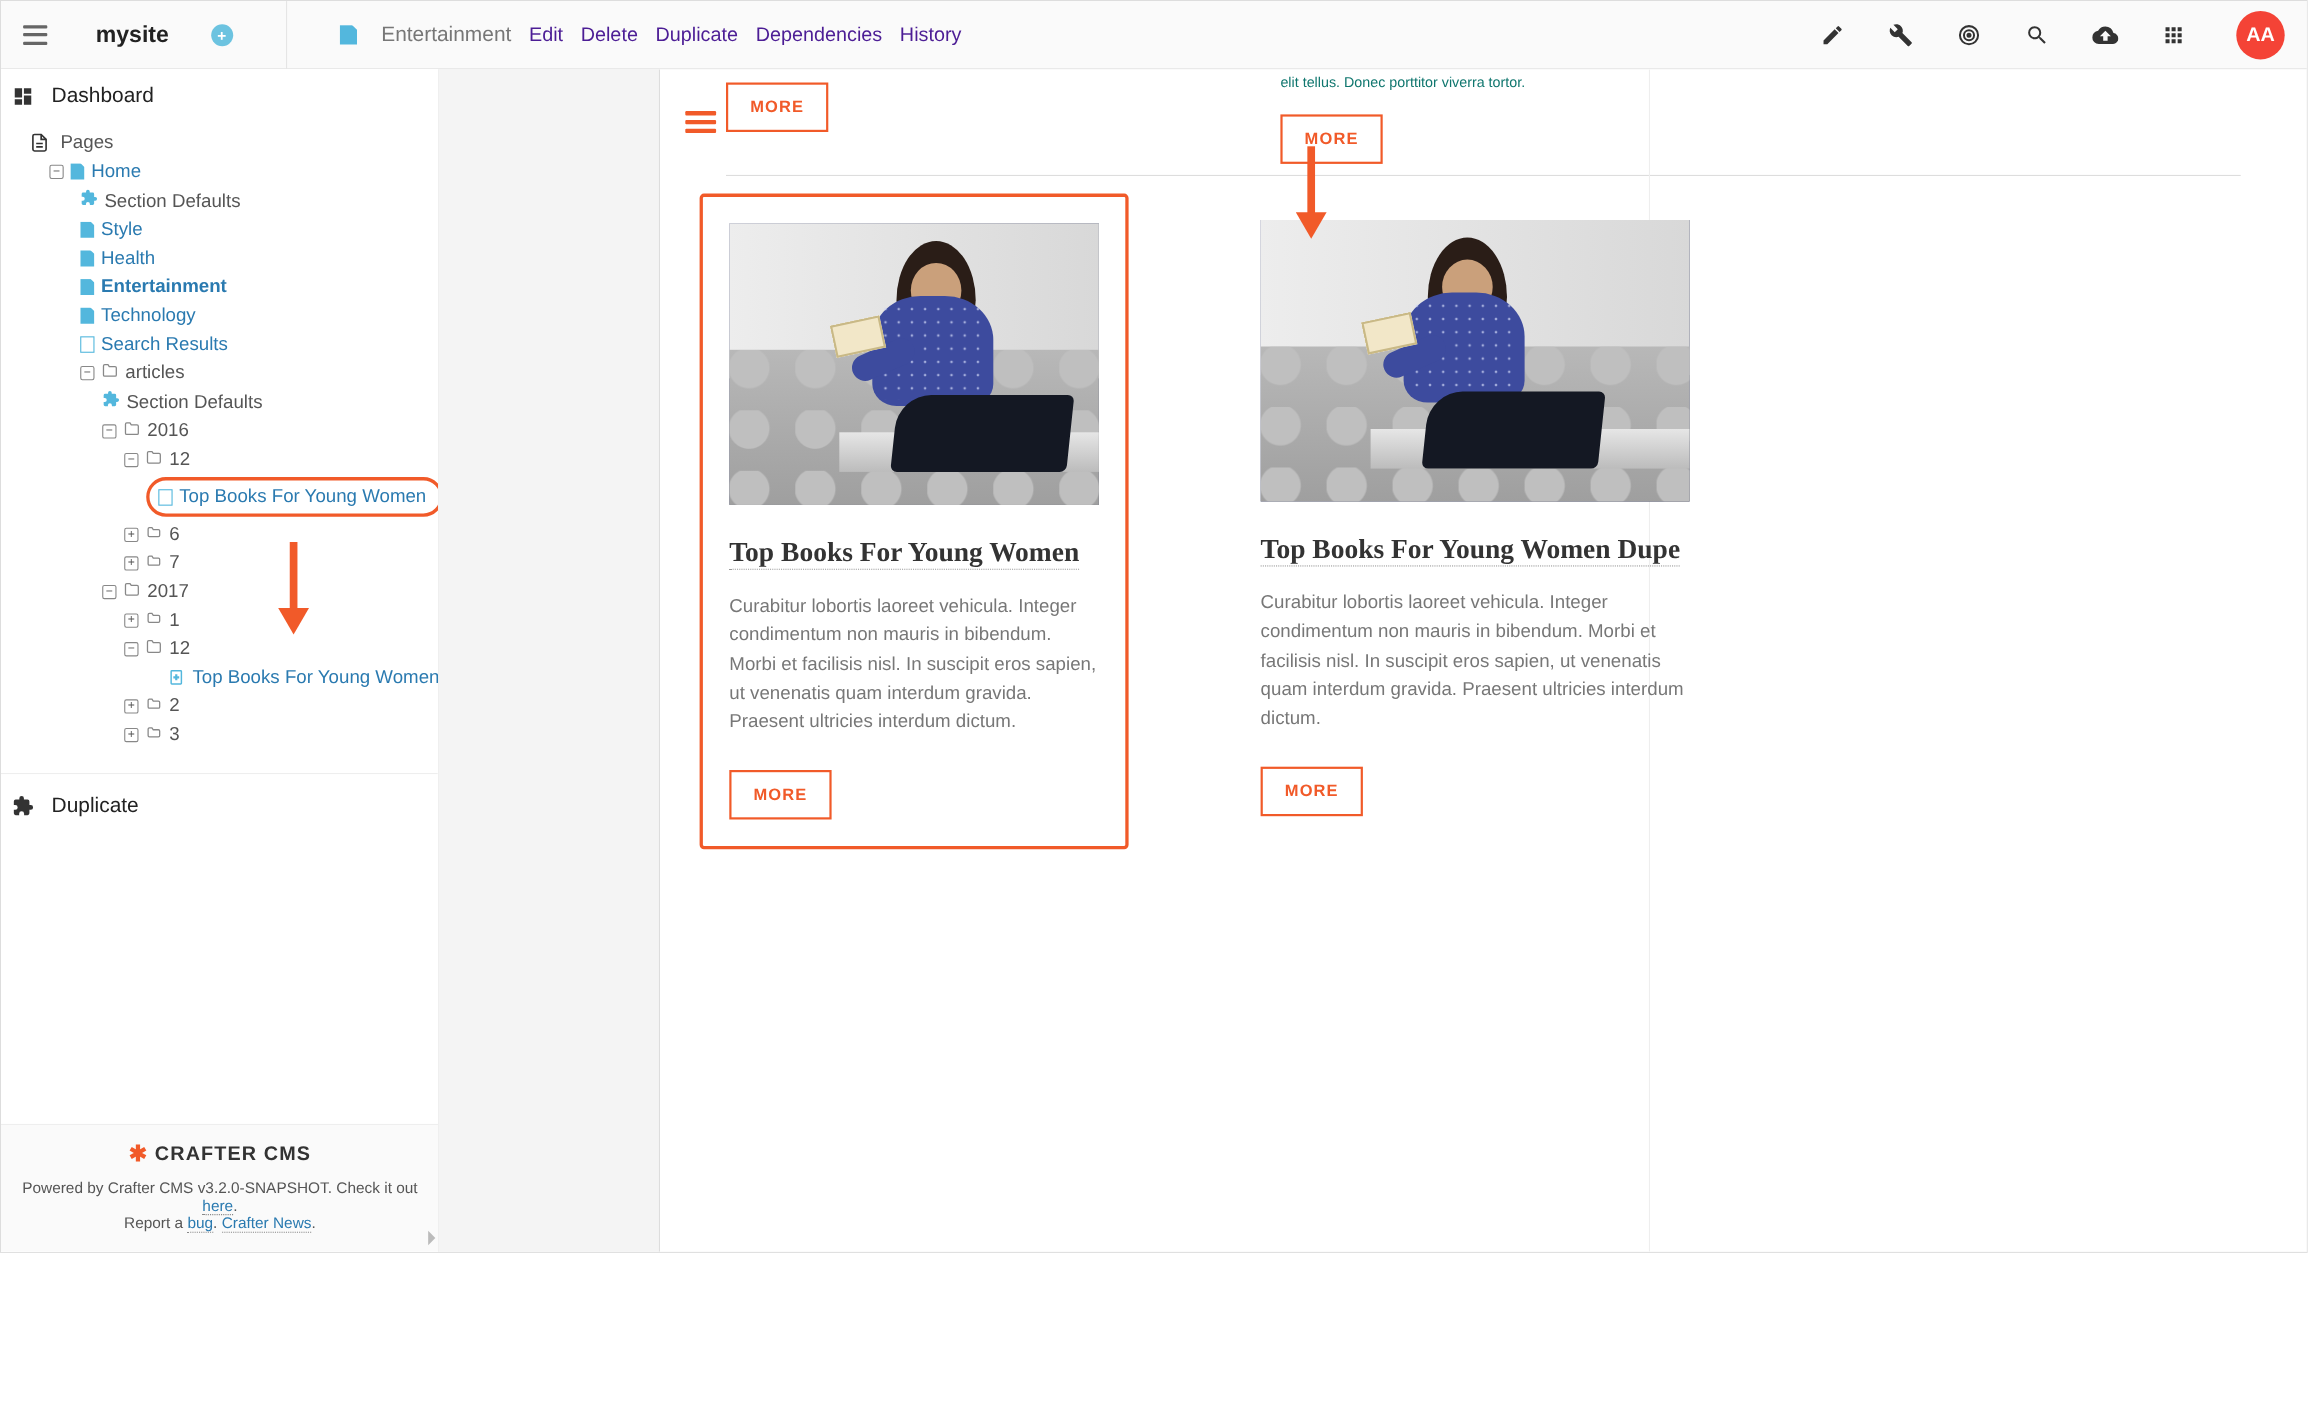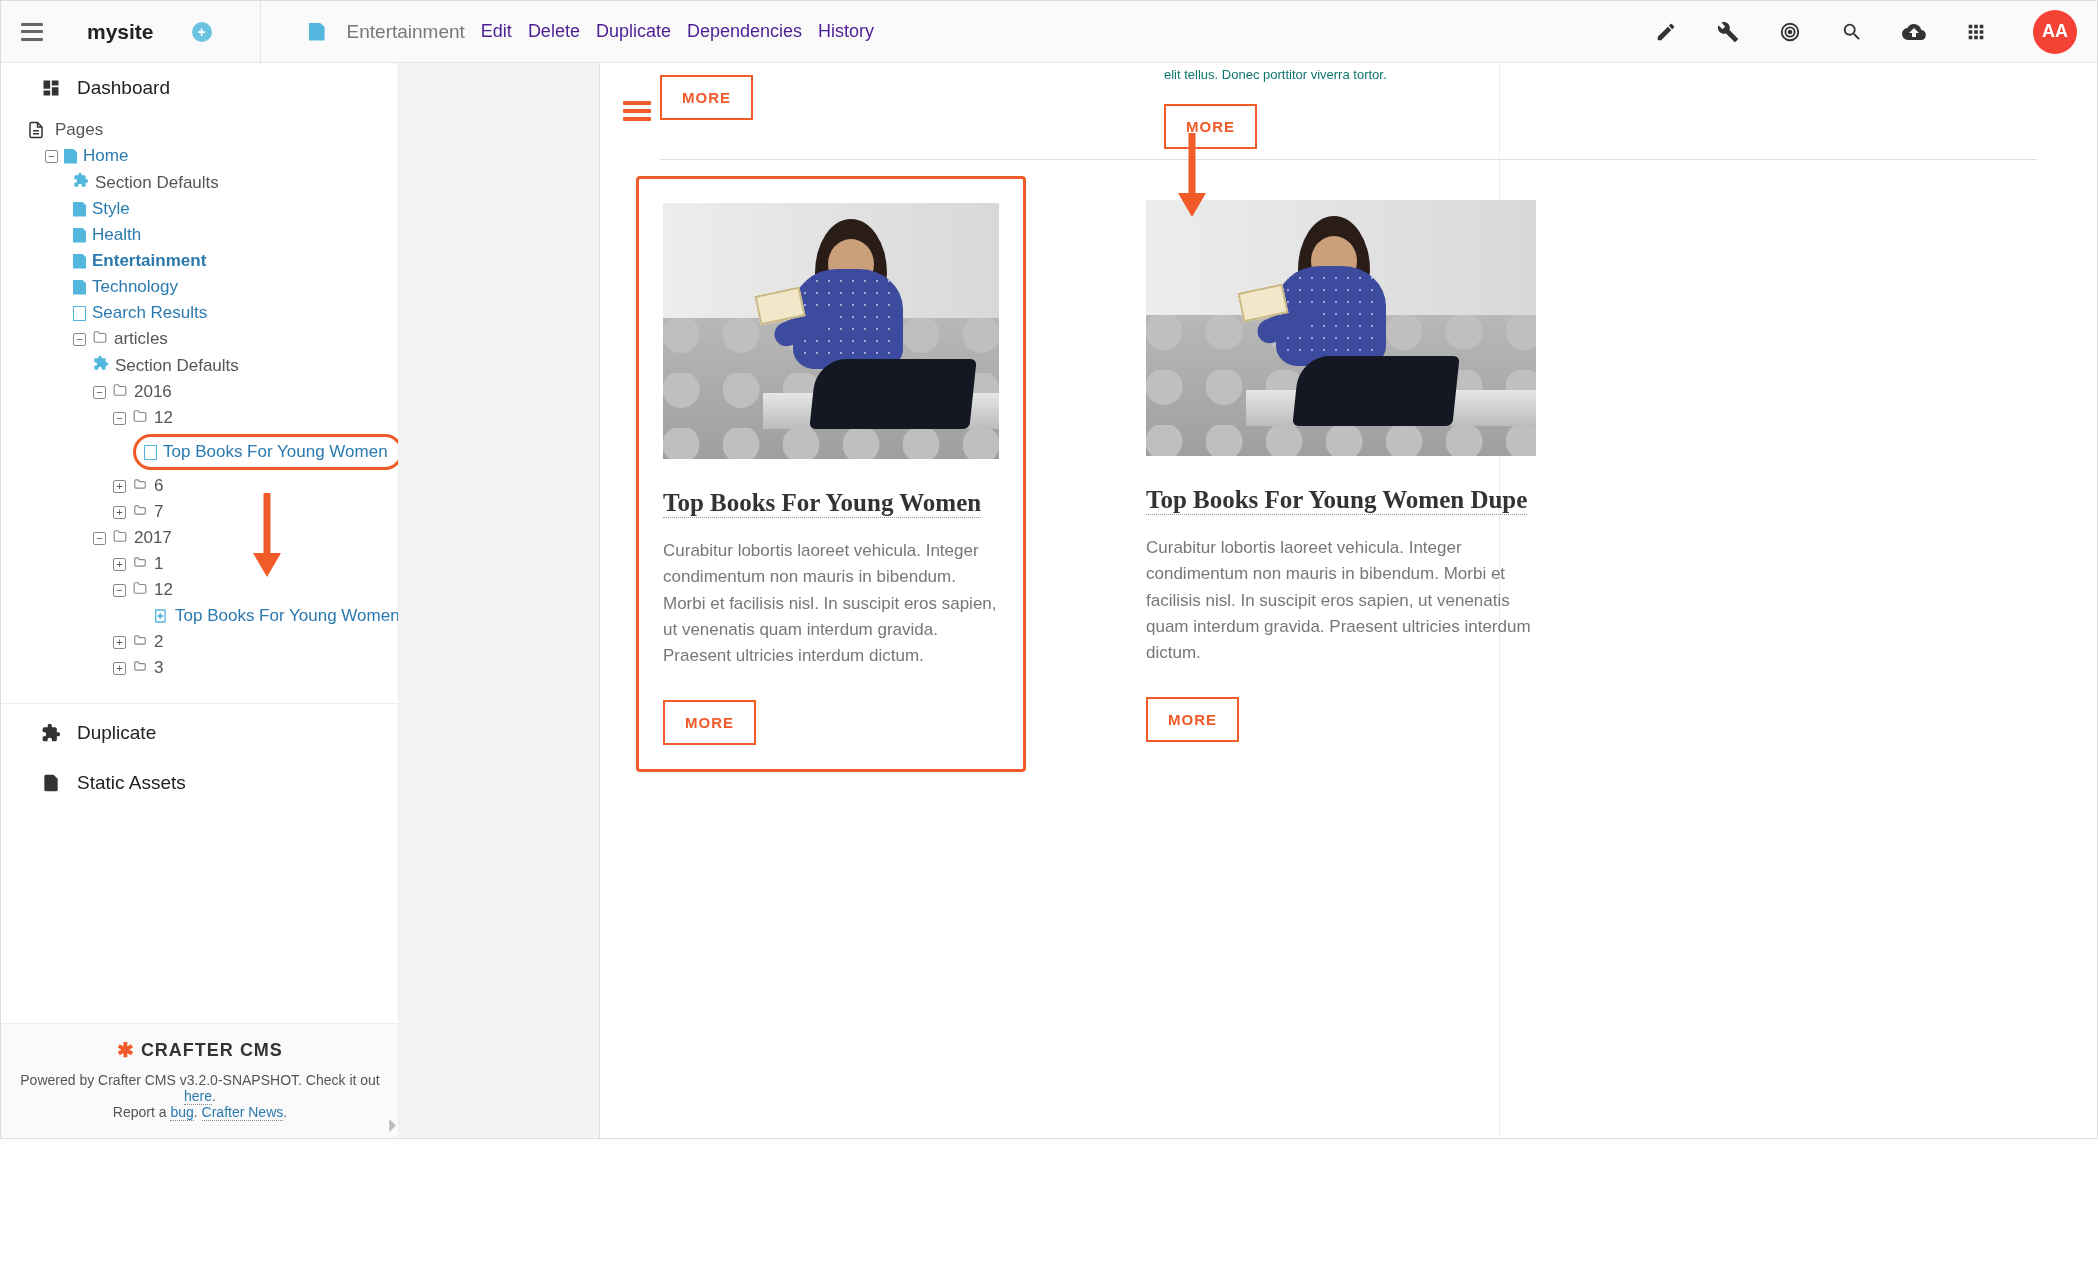--- a/index.html
+++ b/index.html
@@ -17,21 +17,21 @@
 .crumb-wrap { display: flex; align-items: center; gap: 16px; }
 .page-icon { width: 16px; height: 18px; background: #53b7dd; clip-path: polygon(0 0, 70% 0, 100% 25%, 100% 100%, 0 100%); display:inline-block; margin-right: 6px;}
 .crumb-title { font-size: 19px; color: #777; font-weight: 500; }
 .action-link { color: #4c1d95; font-size: 18px; cursor: pointer; }
 .header-right { margin-left: auto; display: flex; align-items: center; gap: 36px; font-size: 22px; color: #333; }
 .header-right .icon-btn { cursor: pointer; width: 26px; height: 26px; display:inline-flex; align-items:center; justify-content:center;}
 .avatar { width: 44px; height: 44px; border-radius: 50%; background: #f44336; color: #fff; display: flex; align-items: center; justify-content: center; font-weight: 600; font-size: 18px; margin-left: 8px;}
 
 
 .sidebar { position:absolute; left:0; top:62px; bottom:0; width: 398px; background: #fff; border-right: 1px solid #eee; overflow-y: auto; }
-.sb-top-item { display: flex; align-items: center; gap: 14px; padding: 14px 40px; font-size: 19px; color: #222; cursor: pointer; }
+.sb-top-item { display: flex; align-items: center; gap: 14px; padding: 14px 10px; font-size: 19px; color: #222; cursor: pointer; }
 .sb-ico { width: 22px; color:#333; display:inline-flex; align-items:center; }
 
 .tree { padding: 4px 8px 10px 26px; font-size: 17px; }
 .tree-row { display: flex; align-items: center; gap: 6px; padding: 3px 0; white-space: nowrap; color:#222; }
 .tree-row .lbl { cursor: pointer; }
 .tree-row.link .lbl { color: #2a7ab0; }
 .tree-row.bold .lbl { font-weight: 700; color: #2a7ab0; }
 .tree-row.muted .lbl { color: #555; }
 .indent-1 { padding-left: 18px; }
 .indent-2 { padding-left: 46px; }
@@ -316,28 +316,20 @@
     </div>
 
     <div class="sb-bottom">
       <div class="sb-top-item">
         <span class="sb-ico">
             <svg width="20" height="20" viewBox="0 0 24 24" fill="#333">
               <path d="M20.5 11H19V7a2 2 0 0 0-2-2h-4V3.5a2.5 2.5 0 0 0-5 0V5H4a2 2 0 0 0-2 2v3.8h1.5a2.7 2.7 0 0 1 0 5.4H2V20a2 2 0 0 0 2 2h3.8v-1.5a2.7 2.7 0 0 1 5.4 0V22H17a2 2 0 0 0 2-2v-4h1.5a2.5 2.5 0 0 0 0-5z"></path>
             </svg>
           </span>
         <span>Duplicate</span>
-      </div>
-      <div class="sb-top-item">
-        <span class="sb-ico">
-            <svg width="20" height="20" viewBox="0 0 24 24" fill="#333">
-              <path d="M6 2h9l5 5v13a2 2 0 0 1-2 2H6a2 2 0 0 1-2-2V4a2 2 0 0 1 2-2zm2 14l2.5-3 1.5 2 2.5-3.5L18 16H8z"></path>
-            </svg>
-          </span>
-        <span>Static Assets</span>
       </div>
     </div>
 
     <div class="sb-footer">
       <div class="logo">
         <span class="gear">✱</span>
         <span>CRAFTER</span>
           <span style="font-weight:700;">CMS</span>
       </div>
       <div>

